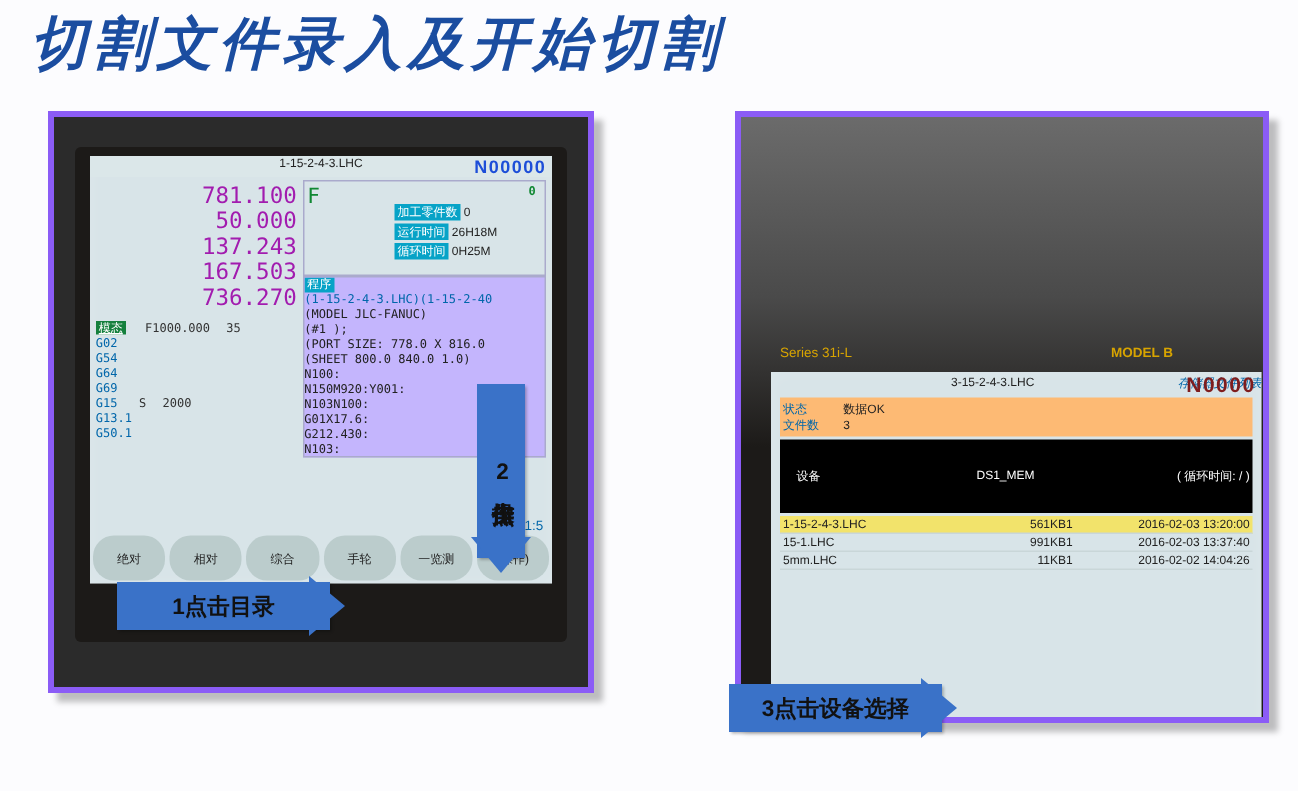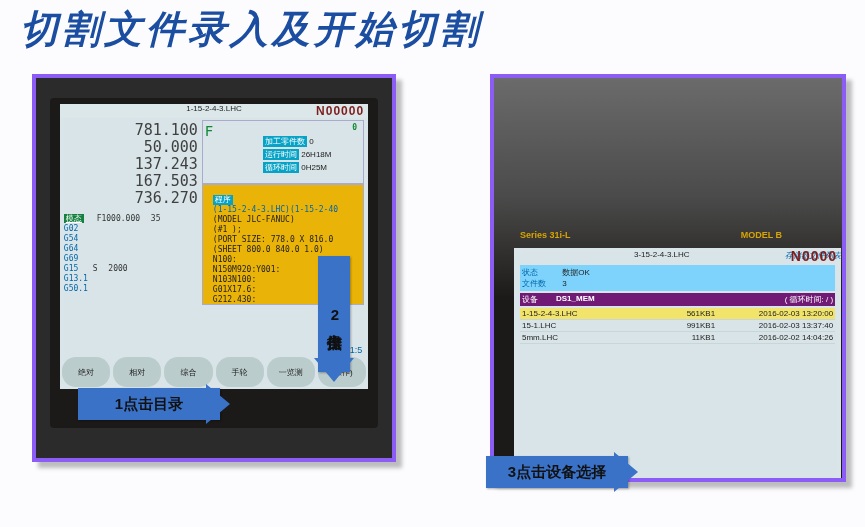--- a/index.html
+++ b/index.html
@@ -50,71 +50,71 @@
     color:#222;
     position:relative;
     overflow:hidden;
   }
 
   
   .scrL-topbar {
     position:absolute; top:0; left:0; right:0; height:14px;
     background:#dbe7e9; text-align:center; font-size:8px;
   }
-  .scrL-seq   { position:absolute; top:0; right:4px; color:#7f1d1d; font-weight:bold; font-size:12px; letter-spacing:1px; }
+  .scrL-seq   { position:absolute; top:0; right:4px; color:#1d4ed8; font-weight:bold; font-size:12px; letter-spacing:1px; }
   .scrL-coords{
     position:absolute; top:18px; left:6px; width:132px;
-    font-family:monospace; color:#404040; font-size:15px; line-height:17px;
+    font-family:monospace; color:#a21caf; font-size:15px; line-height:17px;
     text-align:right;
   }
   .scrL-coords div { white-space:pre; }
   .scrL-Fbox {
     position:absolute; top:16px; left:142px; right:4px;
     border:1px solid #aac; height:58px; padding:2px;
     font-size:8px;
   }
   .scrL-Fbox .F { font-size:14px; color:#183; font-family:monospace;}
   .scrL-Fbox .O { position:absolute; top:2px; right:6px; color:#183; font-family:monospace; font-weight:bold;}
   .scrL-Fbox .lab { text-align:center; font-size:8px; background:#07a3c7; color:#fff; margin:1px 0; padding:0 2px; display:inline-block;}
   .scrL-Fbox .lab-wrap { position:absolute; right:4px; top:14px; width:60%; }
   .scrL-prog {
     position:absolute; top:80px; left:142px; right:4px; bottom:84px;
     border:1px solid #aac;
     font-size:8px; line-height:10px; font-family:monospace;
-    padding:10px; overflow:hidden; background:#eab308;
+    padding:0; overflow:hidden; background:#c4b5fd;
   }
   .scrL-prog .hdr { background:#07a3c7; color:#fff; padding:0 2px; display:inline-block; }
   .scrL-prog .sel { color:#06a; }
   .scrL-modes{
     position:absolute; left:4px; top:110px; width:130px;
     font-family:monospace; font-size:8px; line-height:10px;
     color:#333;
   }
   .scrL-modes .row span:first-child { color:#06a; display:inline-block; width:24px;}
   .scrL-softkeys {
     position:absolute; bottom:2px; left:2px; right:2px; height:30px;
     display:flex; gap:3px;
   }
   .scrL-softkeys .sk { flex:1; background:#bcc; font-size:8px; display:flex; align-items:center; justify-content:center;border-radius:14px;}
   .scrL-status { position:absolute; bottom:34px; right:6px; font-size:9px; color:#06a; }
 
   
-  .scrR-brand { position:absolute; top:14px; left:10px; color:#d8a400; font-size:9px; font-weight:bold;}
+  .scrR-brand { position:absolute; top:14px; left:10px; color:#d8a400; font-size:9px; font-weight:normal;}
   .scrR-brand2{ position:absolute; top:14px; right:30px; color:#d8a400; font-size:9px; font-weight:bold;}
   .scrR-title { text-align:right; font-size:8px; color:#06a; padding:2px 0;font-style:italic;}
   .scrR-seq   { position:absolute; top:0; right:4px; color:#7f1d1d; font-weight:bold; font-size:14px; letter-spacing:1px;}
   .scrR-filehdr{ text-align:center; font-size:9px; color:#333;}
-  .scrR-info  { font-size:8px; background:#7dd3fc; margin:2px 6px; padding:2px; }
+  .scrR-info  { font-size:8px; background:#fdba74; margin:2px 6px; padding:2px; }
   .scrR-info .k { color:#06a; display:inline-block; width:38px;}
   .scrR-tabhdr{
-    margin:2px 6px; background:#701a75; color:#fff; font-size:8px;
-    display:flex; padding:1px 2px;
+    margin:2px 6px; background:#000000; color:#fff; font-size:8px;
+    display:flex; padding:19px 2px;text-align:center;
   }
   .scrR-tabhdr span:nth-child(1){ flex:0 0 34px;}
-  .scrR-tabhdr span:nth-child(2){ flex:1;font-weight:bold;}
+  .scrR-tabhdr span:nth-child(2){ flex:1;}
   .scrR-row {
     margin:0 6px; font-size:8px; display:flex; padding:1px 2px;
     border-bottom:1px solid #c9d6d8;
   }
   .scrR-row.sel { background:#f2e36b; }
   .scrR-row span:nth-child(1){ flex:1; }
   .scrR-row span:nth-child(2){ flex:0 0 48px; text-align:right;}
   .scrR-row span:nth-child(3){ flex:0 0 118px; text-align:right;}
 
   

